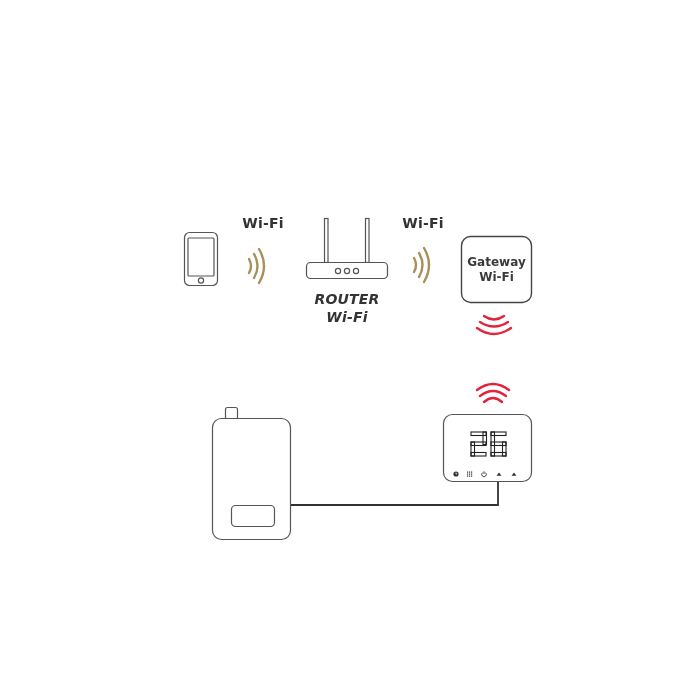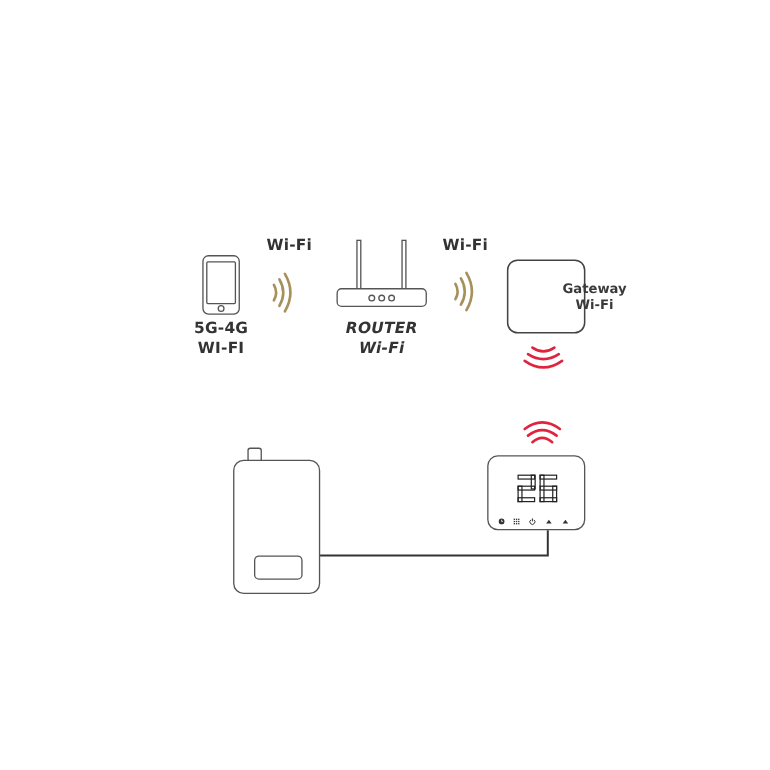--- a/index.html
+++ b/index.html
@@ -129,28 +129,24 @@
       <g>
         <polygon points="511.5,475.8 516.5,475.8 514,472.4" fill="#333333"></polygon>
       </g>
     </g>
   </svg>
 
   <div class="label lbl-small" style="left:236px; top:214px; width:54px;">Wi-Fi</div>
 
   <div class="label lbl-small" style="left:396px; top:214px; width:54px;">Wi-Fi</div>
 
-  <div class="label lbl-small" style="left:165px; top:290px; width:72px;">
-    <div>5G-4G</div>
-    <div>WI-FI</div>
-  </div>
 
   <div class="label lbl-small" style="left:303px; top:290px; width:88px;font-style:italic;">
     <div>ROUTER</div>
     <div>Wi-Fi</div>
   </div>
 
-  <div class="gw-text" style="left:461px; top:255px; width:71px;padding-left:44px;">
+  <div class="gw-text" style="left:461px; top:255px; width:71px;">
     <div>Gateway</div>
     <div>Wi-Fi</div>
   </div>
 
 </div>
 
 </body></html>

